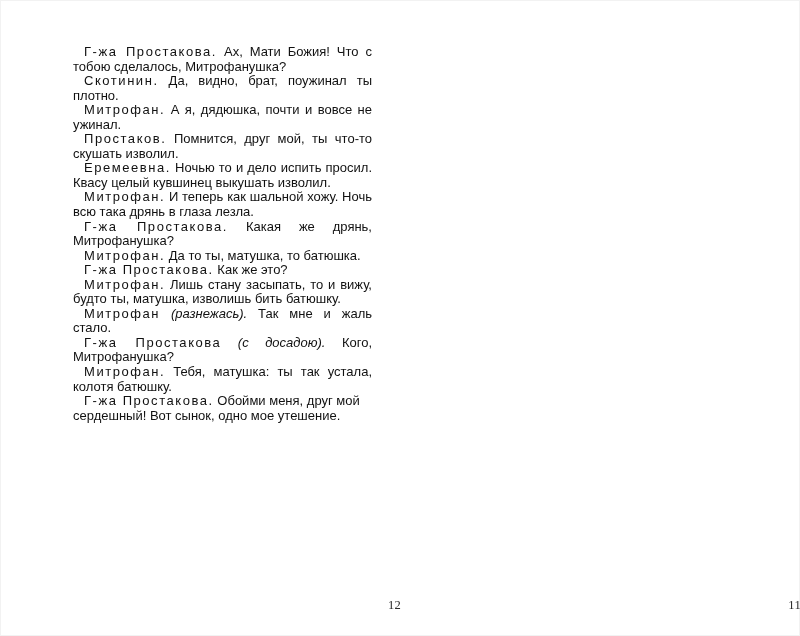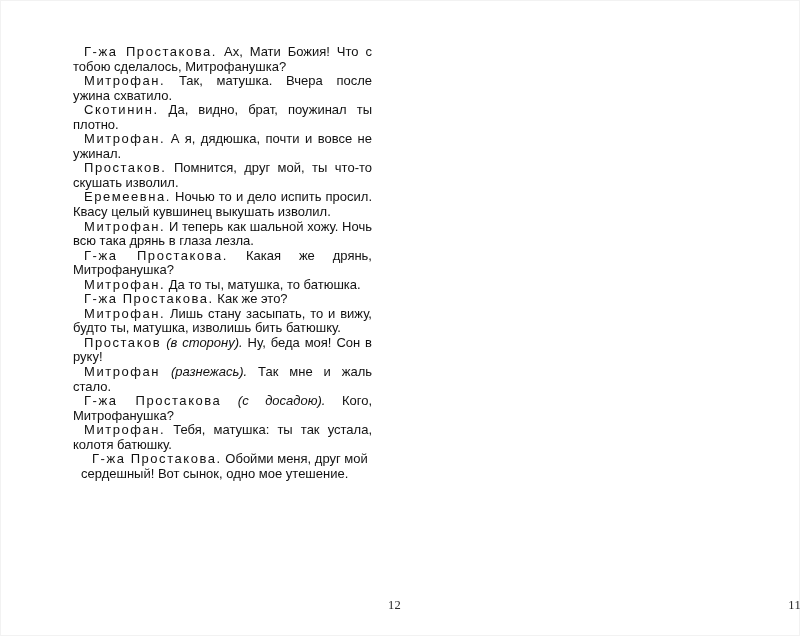--- a/index.html
+++ b/index.html
@@ -57,21 +57,20 @@
   }
 
   
   .speech {
     margin: 0;
     text-indent: 11px;
     text-align: justify;
   }
   .speech:last-child {
     text-align: left;
-    margin-left: 8px;
   }
   .speech.last-of-block {
     text-align: left;
   }
 
   
   .cue {
     letter-spacing: 1.55px;
     white-space: normal;
   }
@@ -94,31 +93,29 @@
   }
 </style>
 </head>
 <body>
 
 <div class="book-spread">
 
   <div class="page page-left">
     <div class="text-column" id="left-col">
         <p class="speech"><span class="cue">Г-жа Простакова.</span><span> Ах, Мати Божия! Что с тобою сделалось, Митрофанушка?</span></p>
-        <p class="speech"><span class="cue">Митрофан.</span><span> Так, матушка. Вчера после ужина схватило.</span></p>
         <p class="speech"><span class="cue">Скотинин.</span><span> Да, видно, брат, поужинал ты плотно.</span></p>
         <p class="speech"><span class="cue">Митрофан.</span><span> А я, дядюшка, почти и вовсе не ужинал.</span></p>
         <p class="speech"><span class="cue">Простаков.</span><span> Помнится, друг мой, ты что-то скушать изволил.</span></p>
         <p class="speech"><span class="cue">Еремеевна.</span><span> Ночью то и дело испить просил. Квасу целый кувшинец выкушать изволил.</span></p>
         <p class="speech"><span class="cue">Митрофан.</span><span> И теперь как шальной хожу. Ночь всю така дрянь в глаза лезла.</span></p>
         <p class="speech"><span class="cue">Г-жа Простакова.</span><span> Какая же дрянь, Митрофанушка?</span></p>
         <p class="speech"><span class="cue">Митрофан.</span><span> Да то ты, матушка, то батюшка.</span></p>
         <p class="speech"><span class="cue">Г-жа Простакова.</span><span> Как же это?</span></p>
         <p class="speech"><span class="cue">Митрофан.</span><span> Лишь стану засыпать, то и вижу, будто ты, матушка, изволишь бить батюшку.</span></p>
-        <p class="speech"><span class="cue">Простаков</span><span class="stage-inline"> (в сторону).</span><span> Ну, беда моя! Сон в руку!</span></p>
         <p class="speech"><span class="cue">Митрофан</span><span class="stage-inline"> (разнежась).</span><span> Так мне и жаль стало.</span></p>
         <p class="speech"><span class="cue">Г-жа Простакова</span><span class="stage-inline"> (с досадою).</span><span> Кого, Митрофанушка?</span></p>
         <p class="speech"><span class="cue">Митрофан.</span><span> Тебя, матушка: ты так устала, колотя батюшку.</span></p>
         <p class="speech last-of-block"><span class="cue">Г-жа Простакова.</span><span> Обойми меня, друг мой сердешный! Вот сынок, одно мое утешение.</span></p>
       </div>
     <div class="folio">12</div>
   </div>
 
   <div class="page page-right">
 

